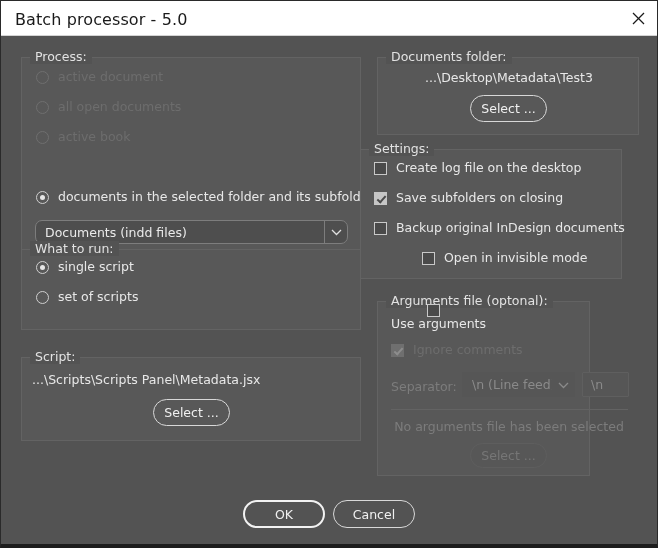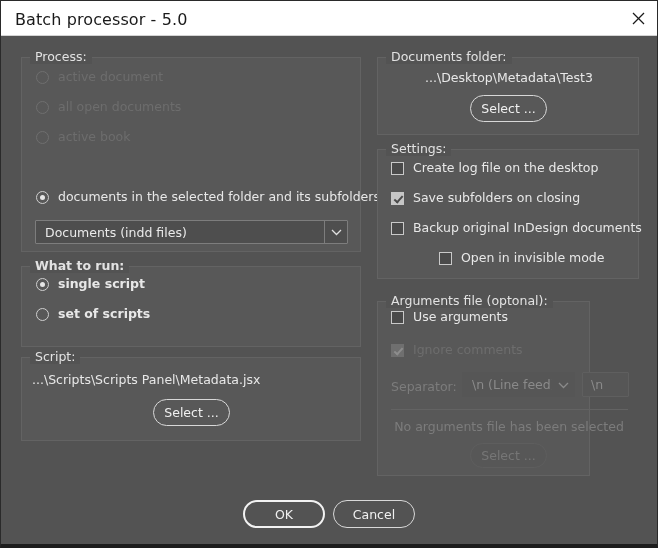--- a/index.html
+++ b/index.html
@@ -255,31 +255,31 @@
       <span class="radio disabled"></span>
       <span class="lbl disabled">active book</span>
     </div>
 
 
     <div class="row" style="left:14px; top:132px;">
       <span class="radio checked"></span>
       <span class="lbl">documents in the selected folder and its subfolders</span>
     </div>
 
-    <div class="dropdown" style="left:13px; top:162px; width:313px; height:24px;">
+    <div class="dropdown" style="left:13px; top:162px; width:313px; height:24px;border-radius:7px;">
       <span class="dd-value">Documents (indd files)</span>
       <span class="dd-arrow">
         <svg width="11" height="8" viewBox="0 0 11 8" aria-hidden="true">
           <polyline points="1,2 5.5,6.5 10,2" fill="none" stroke="#e0e0e0" stroke-width="1.3"></polyline>
         </svg>
       </span>
     </div>
   </div>
 
-  <div class="group" style="left:20px; top:265px; width:340px; height:81px;font-weight:bold;">
+  <div class="group" style="left:20px; top:248px; width:340px; height:81px;">
     <div class="group-label">What to run:</div>
 
     <div class="row" style="left:14px; top:10px;">
       <span class="radio checked"></span>
       <span class="lbl">single script</span>
     </div>
 
     <div class="row" style="left:14px; top:40px;">
       <span class="radio"></span>
       <span class="lbl">set of scripts</span>
@@ -295,21 +295,21 @@
   </div>
 
   <div class="group" style="left:376px; top:56px; width:262px; height:78px;">
     <div class="group-label">Documents folder:</div>
 
     <div class="statictext" style="left:0; top:12px; width:262px; text-align:center;">...\Desktop\Metadata\Test3</div>
 
     <div class="btn" style="left:92px; top:37px; width:77px; height:27px;">Select ...</div>
   </div>
 
-  <div class="group" style="left:376px; top:148px; width:262px; height:130px;">
+  <div class="group" style="left:359px; top:148px; width:262px; height:130px;">
     <div class="group-label">Settings:</div>
 
     <div class="row" style="left:13px; top:11px;">
       <span class="cbox"></span>
       <span class="lbl">Create log file on the desktop</span>
     </div>
 
     <div class="row" style="left:13px; top:41px;">
       <span class="cbox checked"></span>
       <span class="lbl">Save subfolders on closing</span>
@@ -322,21 +322,21 @@
 
     <div class="row" style="left:13px; top:101px;padding-left:48px;">
       <span class="cbox"></span>
       <span class="lbl">Open in invisible mode</span>
     </div>
   </div>
 
   <div class="group" style="left:376px; top:300px; width:213px; height:175px;">
     <div class="group-label">Arguments file (optonal):</div>
 
-    <div class="row" style="left:13px; top:8px;">
+    <div class="row" style="left:13px; top:2px;flex-direction:column;">
       <span class="cbox"></span>
       <span class="lbl">Use arguments</span>
     </div>
 
     <div class="row" style="left:13px; top:41px;">
       <span class="cbox checked disabled"></span>
       <span class="lbl disabled">Ignore comments</span>
     </div>
 
     <div class="statictext disabled" style="left:13px; top:77px;">Separator:</div>

